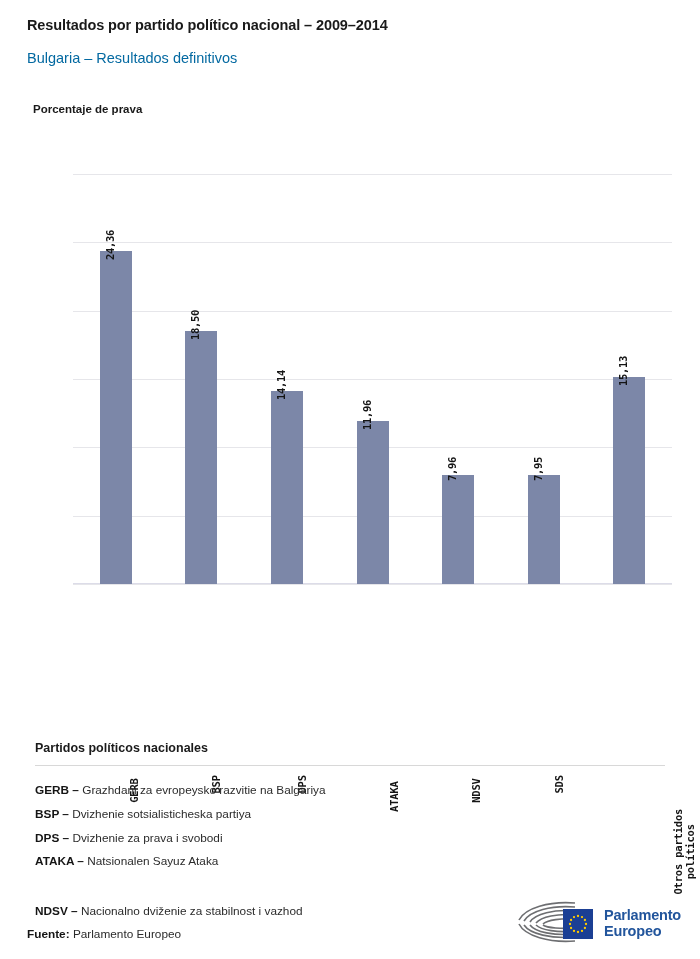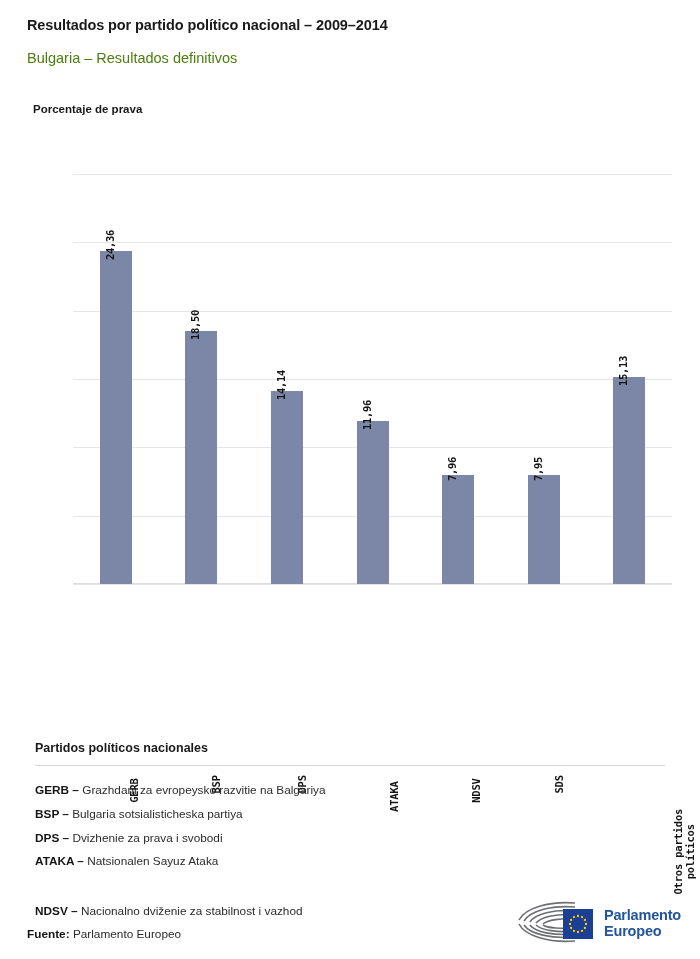--- a/index.html
+++ b/index.html
@@ -13,21 +13,21 @@
   .page { position: relative; width: 700px; height: 959px; overflow: hidden; }
 
   
   .title {
     position: absolute; left: 27px; top: 17px;
     font-size: 14.5px; font-weight: bold; color: #1a1a1a;
     letter-spacing: -0.1px;
   }
   .subtitle {
     position: absolute; left: 27px; top: 50px;
-    font-size: 14.5px; font-weight: normal; color: #4d7c0f;
+    font-size: 14.5px; font-weight: normal; color: #0369a1;
   }
   .axis-title {
     position: absolute; left: 33px; top: 103px;
     font-size: 11.5px; font-weight: bold; color: #1a1a1a;
   }
 
   
   .chart { position: absolute; left: 0; top: 0; width: 700px; height: 700px; }
   .plot {
     position: absolute;
@@ -170,21 +170,21 @@
         <div class="xtick" style="left: 556.214px;">Otros partidos
 políticos</div>
       </div>
   </div>
 
   <div class="legend-head">Partidos políticos nacionales</div>
   <div class="legend-rule"></div>
   <div class="legend-cols">
     <div class="legend-col" id="legend-left">
         <div class="legend-item"><b>GERB –</b><span> Grazhdani za evropeysko razvitie na Balgariya</span></div>
-        <div class="legend-item"><b>BSP –</b><span> Bulgaria sotsialisticheska partiya</span></div>
+        <div class="legend-item"><b>BSP –</b><span> Dvizhenie sotsialisticheska partiya</span></div>
         <div class="legend-item"><b>DPS –</b><span> Dvizhenie za prava i svobodi</span></div>
         <div class="legend-item"><b>ATAKA –</b><span> Natsionalen Sayuz Ataka</span></div>
       </div>
     <div class="legend-col right" id="legend-right">
         <div class="legend-item"><b>NDSV –</b><span> Nacionalno dviženie za stabilnost i vazhod</span></div>
       </div>
   </div>
 
   <div class="source">
     <b>Fuente:</b>

